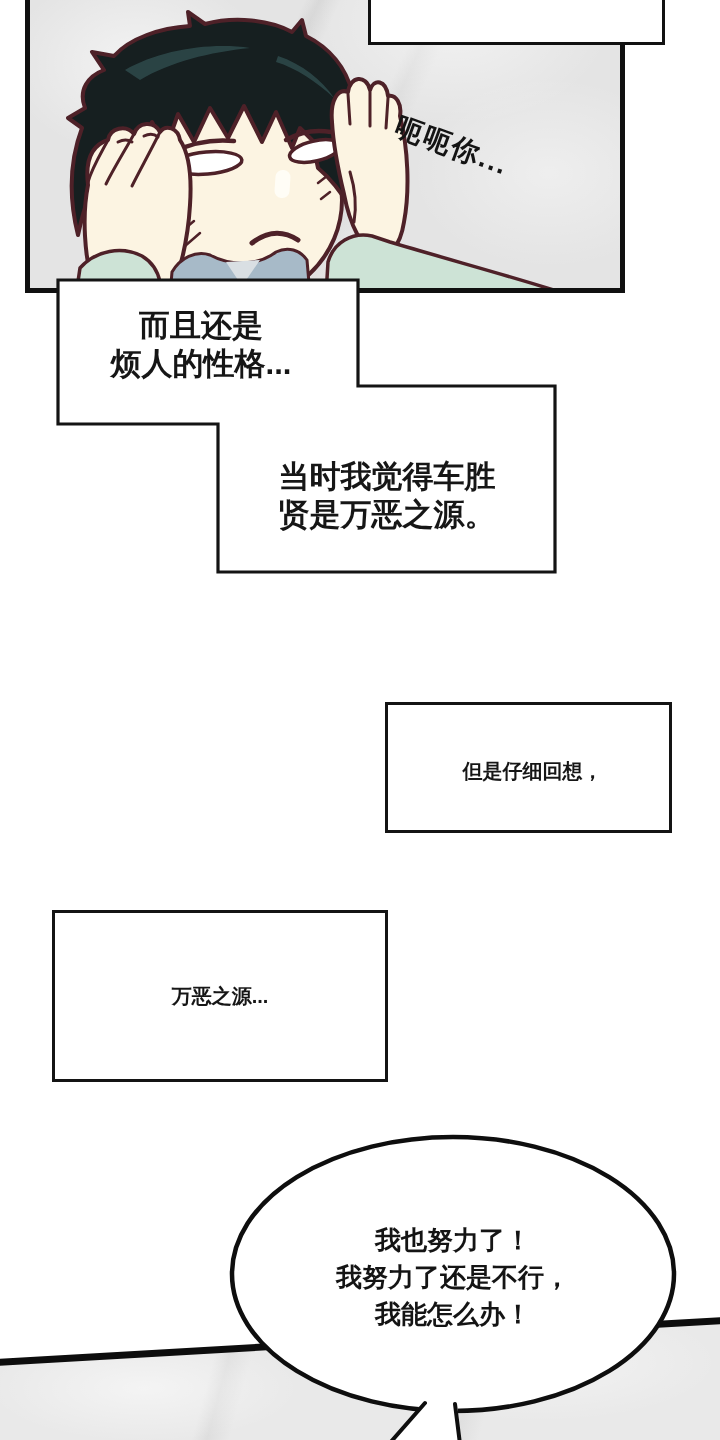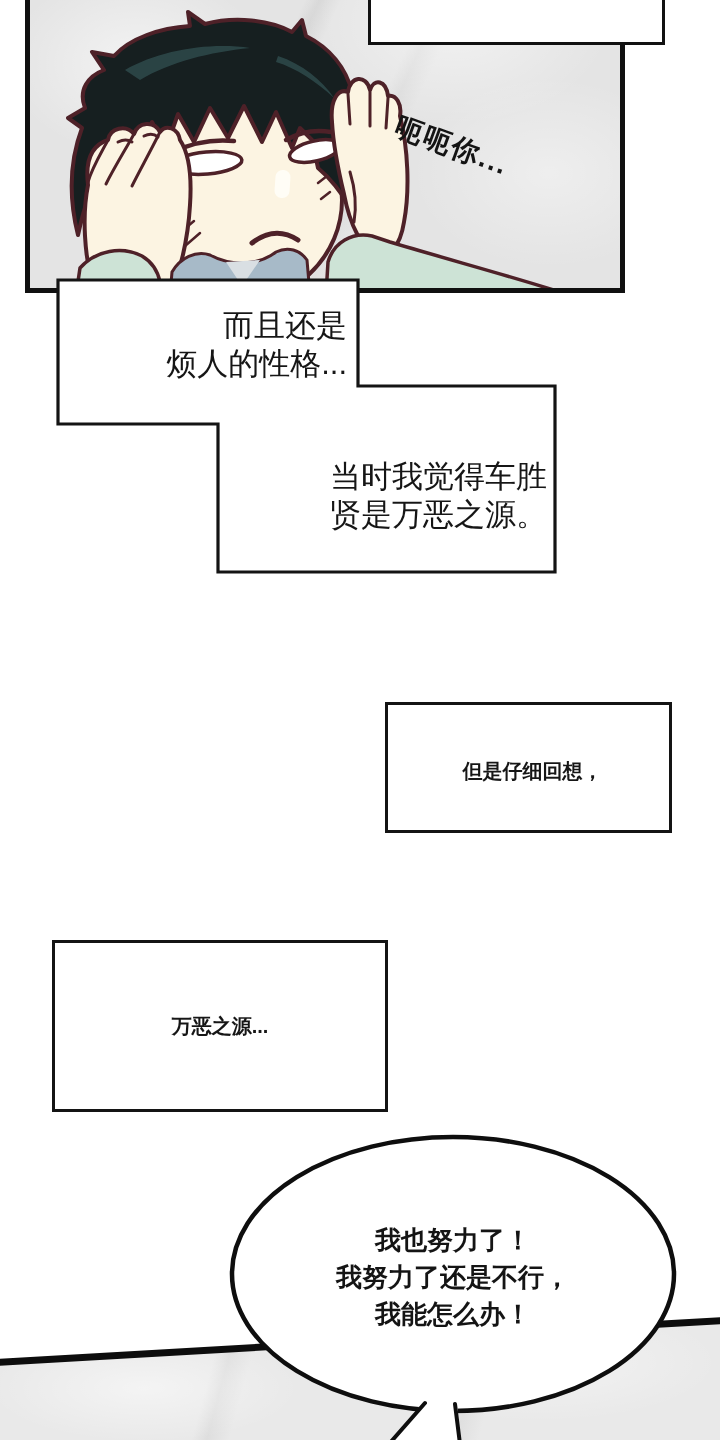--- a/index.html
+++ b/index.html
@@ -19,29 +19,29 @@
          overflow:hidden;z-index:1;}
   .charsvg{position:absolute;left:0;top:0;width:590px;height:288px;display:block;}
   .charsvg .fs{stroke:#4e2128;stroke-width:4;stroke-linejoin:round;}
   .charsvg .ln{stroke:#4e2128;fill:none;stroke-linecap:round;}
   .sfx{position:absolute;left:372px;top:108px;transform:rotate(20deg);transform-origin:left top;
        font-size:28px;font-weight:700;color:#141414;letter-spacing:2px;white-space:nowrap;z-index:2;}
   .topbox{position:absolute;left:368px;top:0;width:297px;height:45px;box-sizing:border-box;background:#ffffff;
           border-left:3px solid #111;border-right:3px solid #111;border-bottom:3px solid #111;z-index:3;}
   
   .capunion{position:absolute;left:40px;top:270px;width:530px;height:312px;z-index:4;}
-  .captext{position:absolute;z-index:5;color:#161616;font-weight:400;text-align:right;
+  .captext{position:absolute;z-index:5;color:#161616;font-weight:700;text-align:center;
            font-size:31px;line-height:38px;white-space:nowrap;}
   .cap1{left:55px;top:307px;width:292px;}
   .cap2{left:227px;top:458px;width:320px;}
   .box3{position:absolute;left:385px;top:702px;width:287px;height:131px;box-sizing:border-box;
         background:#fff;border:3px solid #141414;display:flex;align-items:center;justify-content:center;
         padding-top:8px;padding-left:8px;z-index:4;}
   .box4{position:absolute;left:52px;top:910px;width:336px;height:172px;box-sizing:border-box;
-        background:#fff;border:3px solid #141414;display:flex;align-items:center;justify-content:center;z-index:4;margin-top:30px;}
+        background:#fff;border:3px solid #141414;display:flex;align-items:center;justify-content:center;z-index:4;}
   .boxline{color:#161616;font-weight:700;font-size:20px;white-space:nowrap;}
   
   .floor{position:absolute;left:0;top:1310px;width:720px;height:130px;z-index:1;
          clip-path:polygon(0 53px,720px 12px,720px 130px,0 130px);
          background-color:#e9e9e9;
          background-image:
            radial-gradient(ellipse 260px 90px at 20% 60%, rgba(255,255,255,.5), transparent 60%),
            radial-gradient(ellipse 300px 100px at 75% 40%, rgba(255,255,255,.45), transparent 60%),
            linear-gradient(105deg, transparent 30%, rgba(205,205,205,.4) 32%, transparent 35%,
                            transparent 63%, rgba(205,205,205,.35) 65%, transparent 68%);}

